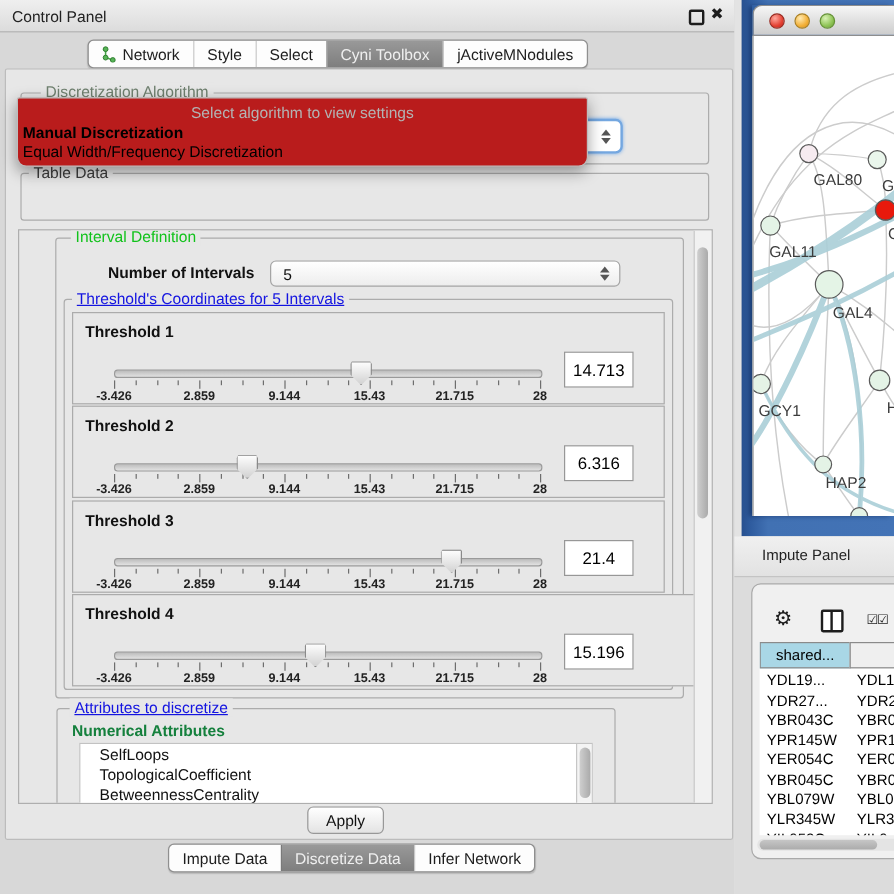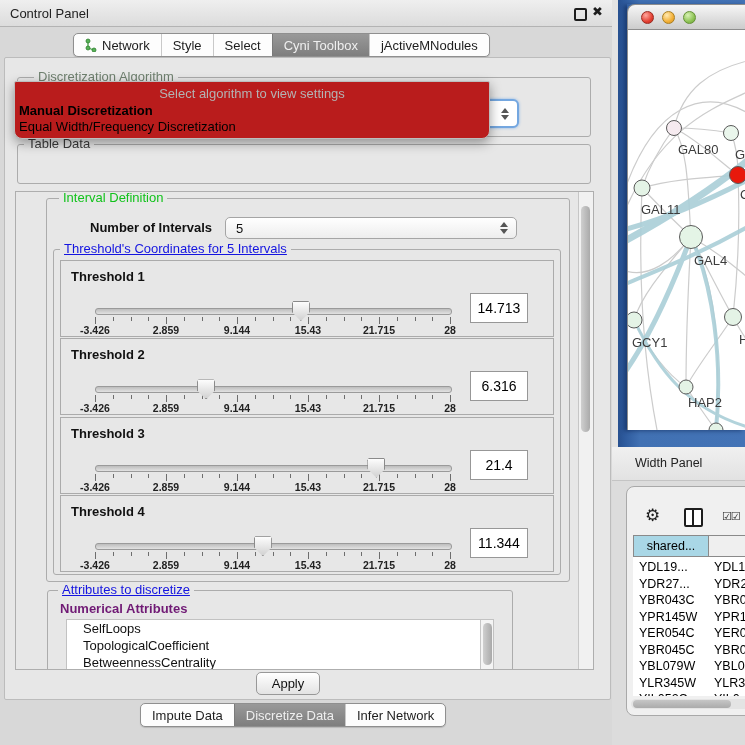--- a/index.html
+++ b/index.html
@@ -279,21 +279,21 @@
                   <div class="tick" style="left: 389px; top: 56px; height: 7px;"></div>
                   <div class="ticklabel" style="left: 34px;">-3.426</div>
                   <div class="ticklabel" style="left: 104.998px;">2.859</div>
                   <div class="ticklabel" style="left: 175.995px;">9.144</div>
                   <div class="ticklabel" style="left: 247.005px;">15.43</div>
                   <div class="ticklabel" style="left: 318.002px;">21.715</div>
                   <div class="ticklabel" style="left: 389px;">28</div>
                   <div class="thr-thumb" style="left: 306.444px;"></div>
                   <div class="thr-value">21.4</div>
                 </div>
-                <div class="thr-panel" style="top: 245.2px;">
+                <div class="thr-panel" style="top: 245.2px; padding-left: 28px;">
                   <div class="thr-label">Threshold 4</div>
                   <div class="thr-track"></div>
                   <div class="tick" style="left: 34px; top: 56px; height: 7px;"></div>
                   <div class="tick" style="left: 51.75px; top: 56px; height: 4px;"></div>
                   <div class="tick" style="left: 69.5px; top: 56px; height: 4px;"></div>
                   <div class="tick" style="left: 87.25px; top: 56px; height: 4px;"></div>
                   <div class="tick" style="left: 105px; top: 56px; height: 7px;"></div>
                   <div class="tick" style="left: 122.75px; top: 56px; height: 4px;"></div>
                   <div class="tick" style="left: 140.5px; top: 56px; height: 4px;"></div>
                   <div class="tick" style="left: 158.25px; top: 56px; height: 4px;"></div>
@@ -310,29 +310,29 @@
                   <div class="tick" style="left: 353.5px; top: 56px; height: 4px;"></div>
                   <div class="tick" style="left: 371.25px; top: 56px; height: 4px;"></div>
                   <div class="tick" style="left: 389px; top: 56px; height: 7px;"></div>
                   <div class="ticklabel" style="left: 34px;">-3.426</div>
                   <div class="ticklabel" style="left: 104.998px;">2.859</div>
                   <div class="ticklabel" style="left: 175.995px;">9.144</div>
                   <div class="ticklabel" style="left: 247.005px;">15.43</div>
                   <div class="ticklabel" style="left: 318.002px;">21.715</div>
                   <div class="ticklabel" style="left: 389px;">28</div>
                   <div class="thr-thumb" style="left: 192.848px;"></div>
-                  <div class="thr-value">11.344</div>
+                  <div class="thr-value">15.196</div>
                 </div>
               </div>
           </div>
         </div>
 
         <div class="groupbox" style="left:31px;top:398px;width:464px;height:92px;">
           <span class="grouptitle t-blue" style="left:10px;top:-9px;">Attributes to discretize</span>
-          <span class="abs" style="left:12px;top:10px;font-size:13px;font-weight:bold;color:#701a75;">Numerical Attributes</span>
+          <span class="abs" style="left:12px;top:10px;font-size:13px;font-weight:bold;color:#15803d;">Numerical Attributes</span>
           <div id="attr-list">
             <div id="attr-items">
                 <div class="attr-item">SelfLoops</div>
                 <div class="attr-item">TopologicalCoefficient</div>
                 <div class="attr-item">BetweennessCentrality</div>
               </div>
             <div class="vscrollbar" style="right:0;top:0;width:12px;height:52px;background:#f4f4f4;">
               <div class="vthumb" style="top:3px;height:42px;"></div>
             </div>
           </div>
@@ -425,21 +425,21 @@
             <text x="4" y="317">GCY1</text>
             <text x="111" y="314">H</text>
             <text x="60" y="377">HAP2</text>
           </g>
       </svg>
     </div>
   </div>
 
   <div id="south-east" class="abs">
     <div id="tp-header" class="abs">
-      <span id="tp-title" class="abs">Width Panel</span>
+      <span id="tp-title" class="abs">Impute Panel</span>
     </div>
     <div id="tp-panel" class="abs">
       <span id="tp-gear" class="abs">⚙</span>
       <span id="tp-split" class="abs"></span>
       <span id="tp-checks" class="abs">☑☑</span>
       <div id="tp-table" class="abs">
         <div class="th-cell" style="left: 0px; width: 76px; background: rgb(169, 215, 230);" id="tp-col1">shared...</div>
         <div class="th-cell" style="left:75px;width:126px;background:#efefef;" id="tp-col2">na</div>
         <div id="tp-rows">
             <div class="tp-row" style="top: 24px;">

